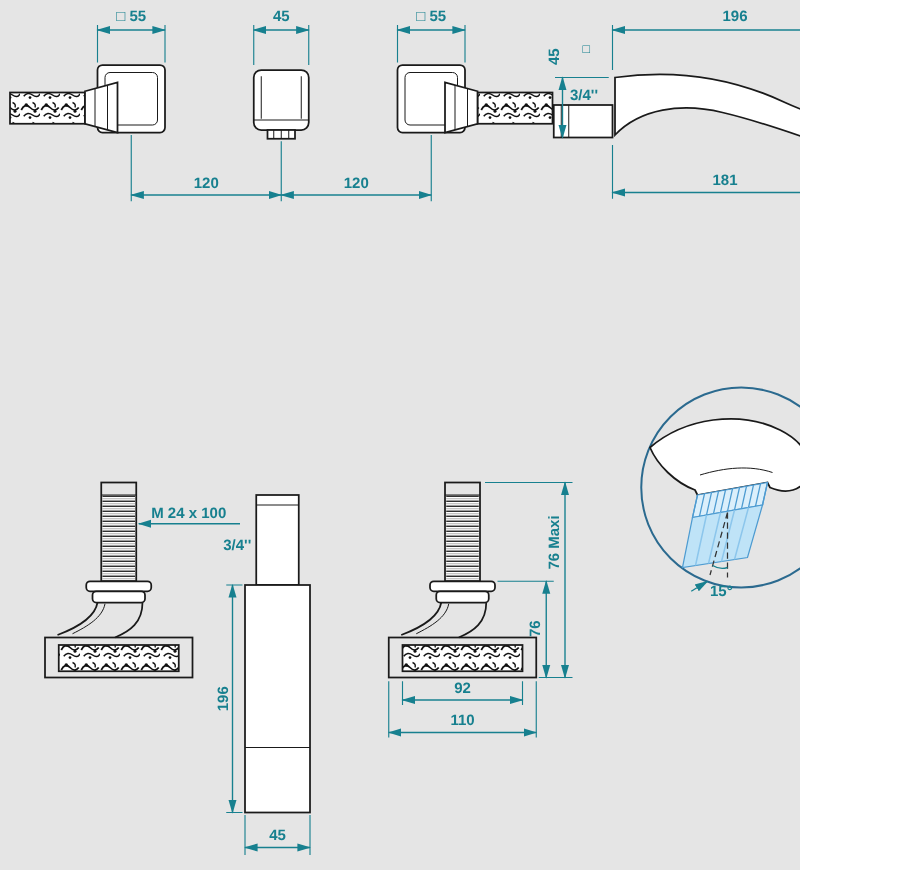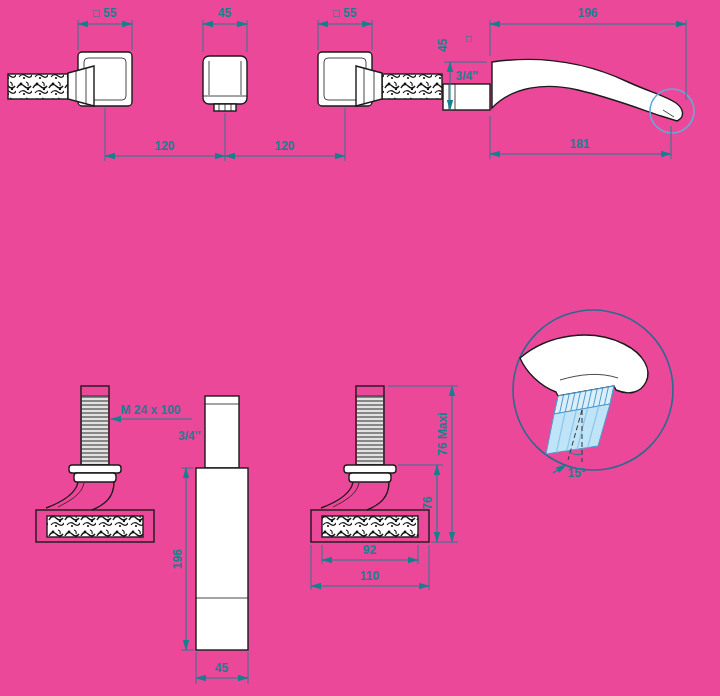--- a/index.html
+++ b/index.html
@@ -1,16 +1,16 @@
 <!DOCTYPE html>
 <html style="--c-dimension: #17808F; --c-line: #1A1A1A; --c-water-fill: #BFE3F7; --c-water-stripe: #8CC6EC; --c-water-edge: #4D9BD1; --c-detail-circle: #2B6A8F; --c-tip-circle: #63ABDB;"><head>
 <meta charset="utf-8">
 <style>
   html,body{margin:0;padding:0;background:#ffffff;}
-  .canvas{width:720px;height:696px;background:#ec4899;position:relative;overflow:hidden;
+  .canvas{width:640px;height:696px;background:#e5e5e5;position:relative;overflow:hidden;
           font-family:"Liberation Sans",sans-serif;}
   svg{display:block;}
   .ol   {stroke:var(--c-line,#1a1a1a);stroke-width:1.4;fill:#fff;}
   .oln  {stroke:var(--c-line,#1a1a1a);stroke-width:1.4;fill:none;}
   .thin {stroke:var(--c-line,#1a1a1a);stroke-width:0.8;fill:none;}
   .pat  {stroke:var(--c-line,#1a1a1a);stroke-width:1.4;}
   .dl   {stroke:var(--c-dimension,#17808F);stroke-width:1.1;fill:none;}
   .ext  {stroke:var(--c-dimension,#17808F);stroke-width:0.9;fill:none;}
   .dt   {font:700 12px "Liberation Sans",sans-serif;fill:var(--c-dimension,#17808F);}
   .dts  {font:700 10px "Liberation Sans",sans-serif;fill:var(--c-dimension,#17808F);}

